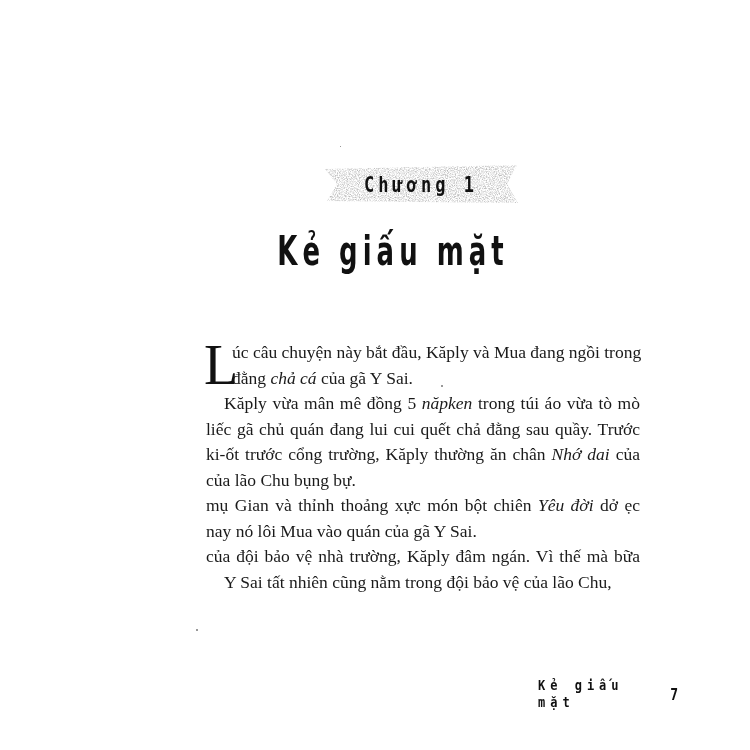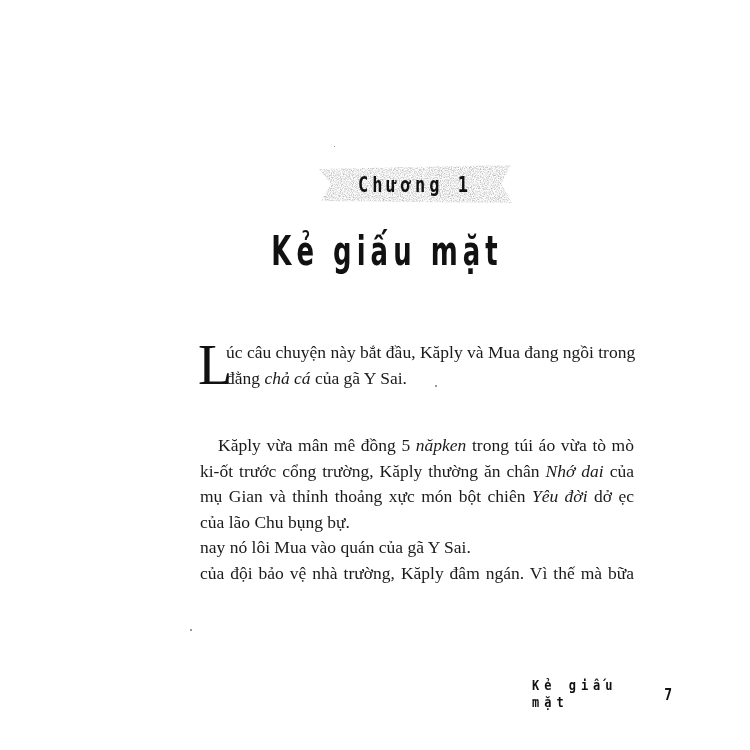--- a/index.html
+++ b/index.html
@@ -10,21 +10,21 @@
     body {
       width: 750px;
       height: 750px;
       position: relative;
       overflow: hidden;
       font-family: "DejaVu Serif", "Liberation Serif", serif;
       color: #1a1a1a;
     }
     .page {
       position: absolute;
-      left: 12px; top: 0;
+      left: 18px; top: 0;
       width: 598px; height: 750px;
       background: #ffffff;
     }
     
     .banner {
       position: absolute;
       left: 305px;
       top: 163px;
       width: 196px;
       height: 42px;
@@ -77,21 +77,20 @@
       display: block;
       white-space: nowrap;
       text-align: justify;
       text-align-last: justify;
     }
     .line.last {
       text-align-last: left;
     }
     .indent {
       padding-left: 18px;
-      margin-top: 42px;
     }
     .dropcap-line {
       padding-left: 26px;
     }
     .dropcap {
       position: absolute;
       left: -2px;
       top: 1px;
       font-family: "Liberation Serif", "DejaVu Serif", serif;
       font-size: 56px;
@@ -151,27 +150,29 @@
 
   <div class="chapter-title">Kẻ giấu mặt</div>
 
   <div class="body-text">
     <span class="dropcap">L</span>
 
     <span class="line dropcap-line"><span>úc câu chuyện này bắt đầu, Kăply và Mua đang ngồi trong</span></span>
     <span class="line dropcap-line last"><span>đằng </span><i>chả cá</i><span> của gã Y Sai.</span></span>
 
     <span class="line indent"><span>Kăply vừa mân mê đồng 5 </span><i>năpken</i><span> trong túi áo vừa tò mò</span></span>
+    <span class="line"><span>liếc gã chủ quán đang lui cui quết chả đằng sau quầy. Trước</span></span>
     <span class="line"><span>ki-ốt trước cổng trường, Kăply thường ăn chân </span><i>Nhớ dai</i><span> của</span></span>
+    <span class="line last"><span>của lão Chu bụng bự.</span></span>
     <span class="line"><span>mụ Gian và thỉnh thoảng xực món bột chiên </span><i>Yêu đời</i><span> dở ẹc</span></span>
-    <span class="line last"><span>của lão Chu bụng bự.</span></span>
 
     <span class="line last"><span>nay nó lôi Mua vào quán của gã Y Sai.</span></span>
     <span class="line"><span>của đội bảo vệ nhà trường, Kăply đâm ngán. Vì thế mà bữa</span></span>
 
+    <span class="line indent last"><span>Y Sai tất nhiên cũng nằm trong đội bảo vệ của lão Chu,</span></span>
   </div>
 
   <div class="footer">
     <span class="footer-title">Kẻ giấu mặt</span>
     <span class="footer-page">7</span>
   </div>
 
   <span class="speck" style="left:178px;top:629px"></span>
   <span class="speck" style="left:423px;top:385px"></span>
   <span class="speck" style="left:322px;top:146px;width:1px;height:1px"></span>

